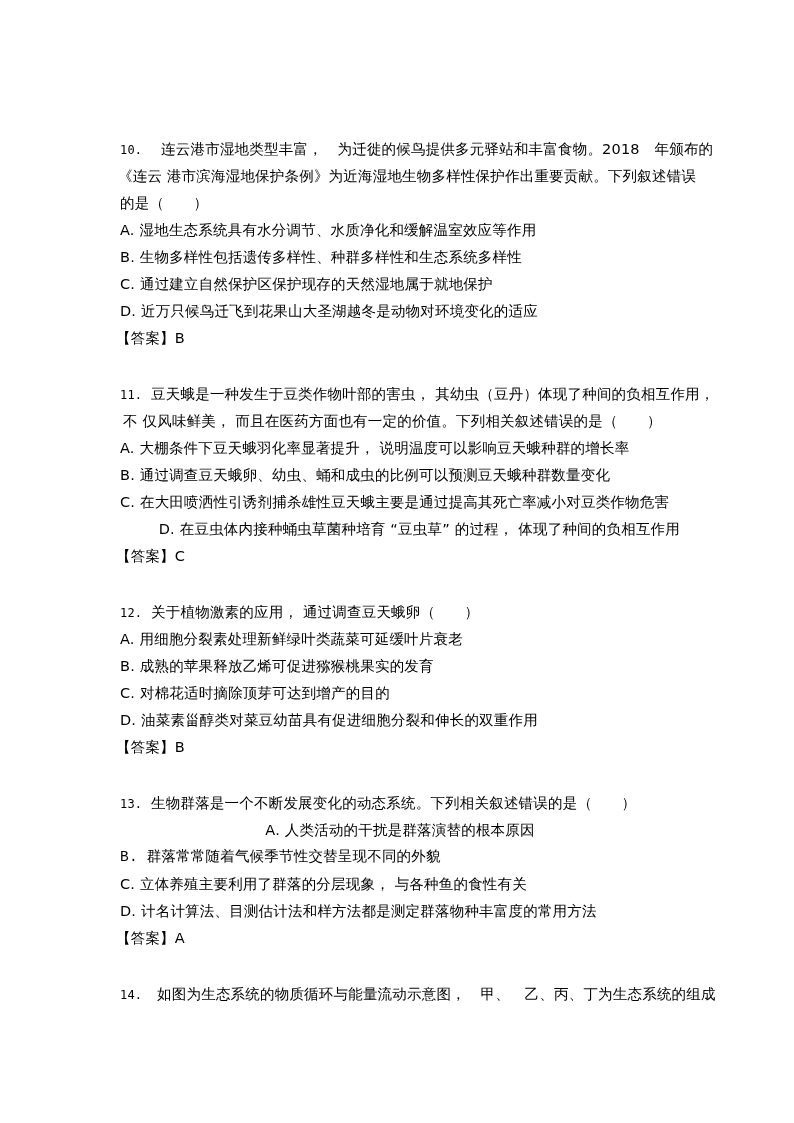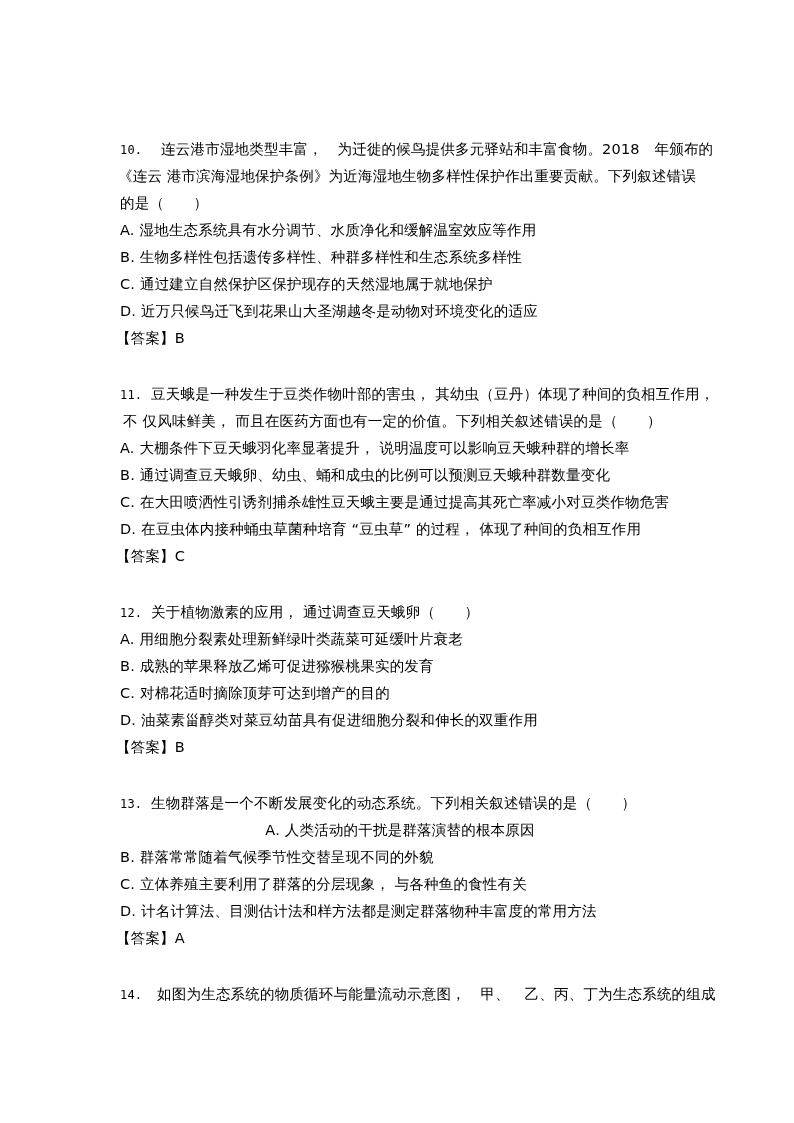--- a/index.html
+++ b/index.html
@@ -33,21 +33,21 @@
 
   <div>
     <div class="line" style="top:384px;">
       <span class="num">11.</span>
       <span style="margin-left:4px;">豆天蛾是一种发生于豆类作物叶部的害虫， 其幼虫（豆丹）体现了种间的负相互作用，</span>
     </div>
     <div class="line indent-cont" style="top:411px;">不 仅风味鲜美， 而且在医药方面也有一定的价值。下列相关叙述错误的是（　　）</div>
     <div class="line" style="top:438px;">A. 大棚条件下豆天蛾羽化率显著提升， 说明温度可以影响豆天蛾种群的增长率</div>
     <div class="line" style="top:465px;">B. 通过调查豆天蛾卵、幼虫、蛹和成虫的比例可以预测豆天蛾种群数量变化</div>
     <div class="line" style="top:492px;">C. 在大田喷洒性引诱剂捕杀雄性豆天蛾主要是通过提高其死亡率减小对豆类作物危害</div>
-    <div class="line" style="top:519px;">D. 在豆虫体内接种蛹虫草菌种培育 “豆虫草” 的过程， 体现了种间的负相互作用</div>
+    <div class="line" style="top:519px;text-align:right;">D. 在豆虫体内接种蛹虫草菌种培育 “豆虫草” 的过程， 体现了种间的负相互作用</div>
     <div class="line indent-answer" style="top:546px;">【答案】C</div>
   </div>
 
   <div>
     <div class="line" style="top:602px;">
       <span class="num">12.</span>
       <span style="margin-left:4px;">关于植物激素的应用， 通过调查豆天蛾卵（　　）</span>
     </div>
     <div class="line" style="top:629px;">A. 用细胞分裂素处理新鲜绿叶类蔬菜可延缓叶片衰老</div>
     <div class="line" style="top:656px;">B. 成熟的苹果释放乙烯可促进猕猴桃果实的发育</div>
@@ -55,21 +55,21 @@
     <div class="line" style="top:710px;">D. 油菜素甾醇类对菜豆幼苗具有促进细胞分裂和伸长的双重作用</div>
     <div class="line indent-answer" style="top:737px;">【答案】B</div>
   </div>
 
   <div>
     <div class="line" style="top:793px;">
       <span class="num">13.</span>
       <span style="margin-left:4px;">生物群落是一个不断发展变化的动态系统。下列相关叙述错误的是（　　）</span>
     </div>
     <div class="line" style="top:820px;text-align:center;">A. 人类活动的干扰是群落演替的根本原因</div>
-    <div class="line" style="top:847px;">B. 群落常常随着气候季节性交替呈现不同的外貌</div>
+    <div class="line" style="top:847px;font-family:Liberation Mono, monospace;">B. 群落常常随着气候季节性交替呈现不同的外貌</div>
     <div class="line" style="top:874px;">C. 立体养殖主要利用了群落的分层现象， 与各种鱼的食性有关</div>
     <div class="line" style="top:901px;">D. 计名计算法、目测估计法和样方法都是测定群落物种丰富度的常用方法</div>
     <div class="line indent-answer" style="top:928px;">【答案】A</div>
   </div>
 
   <div>
     <div class="line" style="top:984px;">
       <span class="num">14.</span>
       <span style="margin-left:10px;">如图为生态系统的物质循环与能量流动示意图，　甲、　乙、丙、丁为生态系统的组成</span>
     </div>

